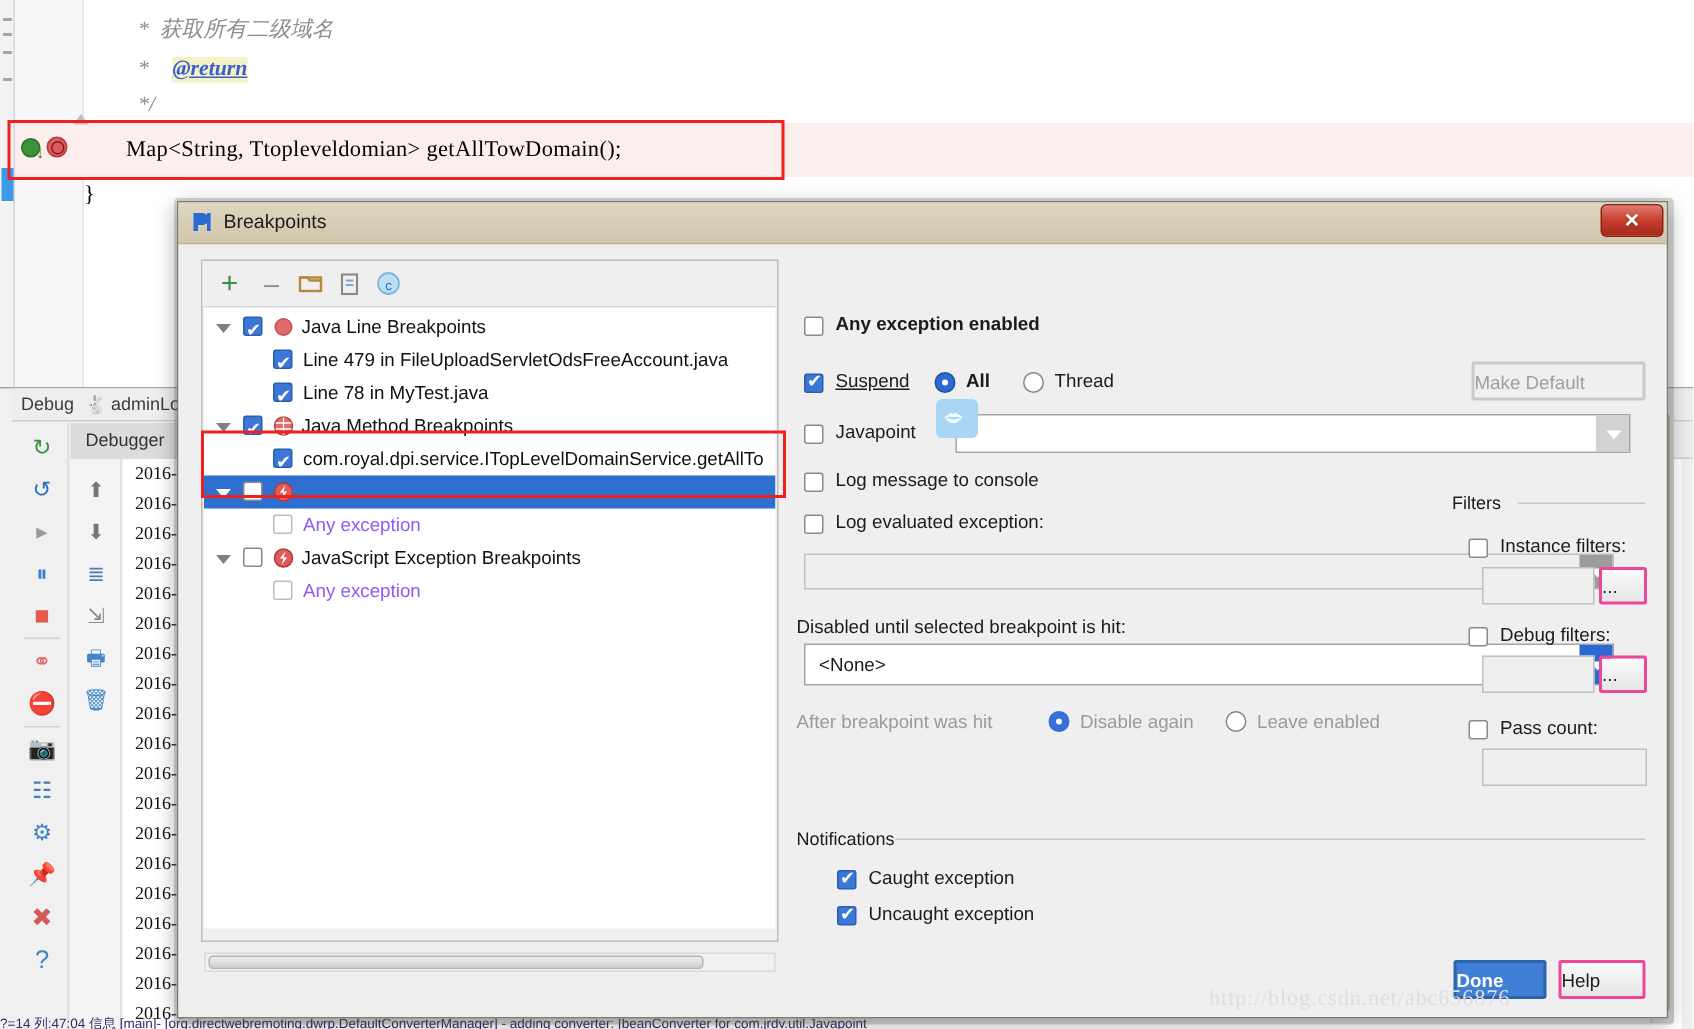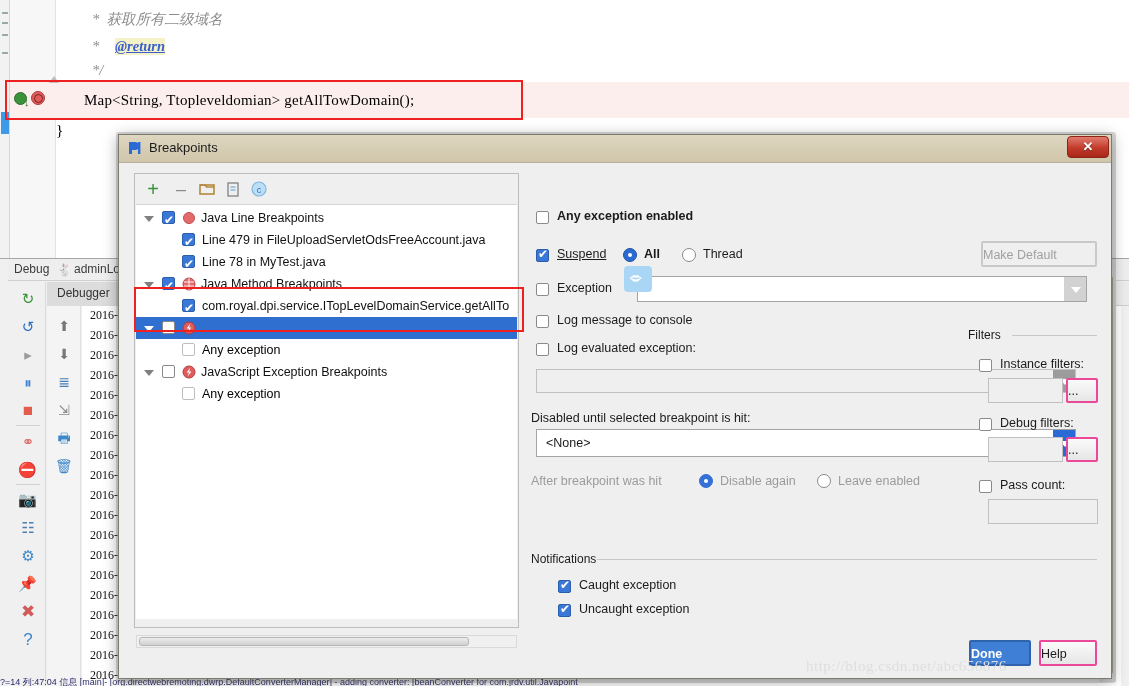--- a/index.html
+++ b/index.html
@@ -102,21 +102,21 @@
 
   
   .tree-panel { position:absolute; left:15px; top:10px; width:385px; height:455px;
                 background:#efefef; border:1px solid #bdbdbd; }
   .tree-toolbar { position:absolute; left:0; top:0; width:383px; height:30px; background:#efefef; }
   .ttb { position:absolute; top:5px; width:20px; height:20px; text-align:center; line-height:20px; font-size:15px; }
   .tree-scroll { position:absolute; left:1px; top:30px; width:381px; height:415px; background:#ffffff;
                  border-top:1px solid #d6d6d6; overflow:hidden; }
   .tnode { position:absolute; height:22px; white-space:nowrap; font-size:12.5px; color:#111; line-height:22px; }
   .tnode.sel { background:#2f6fd0; color:#ffffff; }
-  .tnode.dim { color:#000000; }
+  .tnode.dim { color:#8b5cf6; }
   .tri { position:absolute; width:0; height:0;
          border-left:5px solid transparent; border-right:5px solid transparent;
          border-top:6px solid #808080; }
   .cb { position:absolute; width:13px; height:13px; border:1px solid #8a8a8a;
         background:#fff; border-radius:2px; }
   .cb.on { background:#3b77d6; border-color:#2a5fae; }
   .cb.on::after { content:"\2714"; position:absolute; left:1px; top:-3px; color:#fff; font-size:12px; }
   .cb.dimborder { border-color:#bdbdbd; }
 
   .tr-hscroll-track { position:absolute; left:1px; top:461px; width:381px; height:13px;
@@ -370,21 +370,21 @@
       <span class="lbl" style="left:438px; top:84px;"><u>Suspend</u></span>
 
       <span class="radio on" style="left:504px; top:85px;"></span>
       <span class="lbl b" style="left:525px; top:84px;">All</span>
       <span class="radio" style="left:563px; top:85px;"></span>
       <span class="lbl" style="left:584px; top:84px;">Thread</span>
 
       <div class="btn dim" style="left:862px; top:78px; width:116px; height:26px; line-height:24px;">Make Default</div>
 
       <span class="cb" style="left:417px; top:120px;"></span>
-      <span class="lbl" style="left:438px; top:118px;">Exception</span>
+      <span class="lbl" style="left:438px; top:118px;">Javapoint</span>
       <div class="tf" style="left:518px; top:113px; width:450px; height:26px;"></div>
       <div class="combo-arrow" style="left:945px; top:114px; width:22px; height:24px; background:#d2d2d2;"></div>
       <div class="ime-badge" style="left:505px; top:103px;"></div>
 
       <span class="cb" style="left:417px; top:152px;"></span>
       <span class="lbl" style="left:438px; top:150px;">Log message to console</span>
 
       <span class="cb" style="left:417px; top:180px;"></span>
       <span class="lbl" style="left:438px; top:178px;">Log evaluated exception:</span>
       <div class="tf gray" style="left:417px; top:206px; width:540px; height:24px;"></div>

